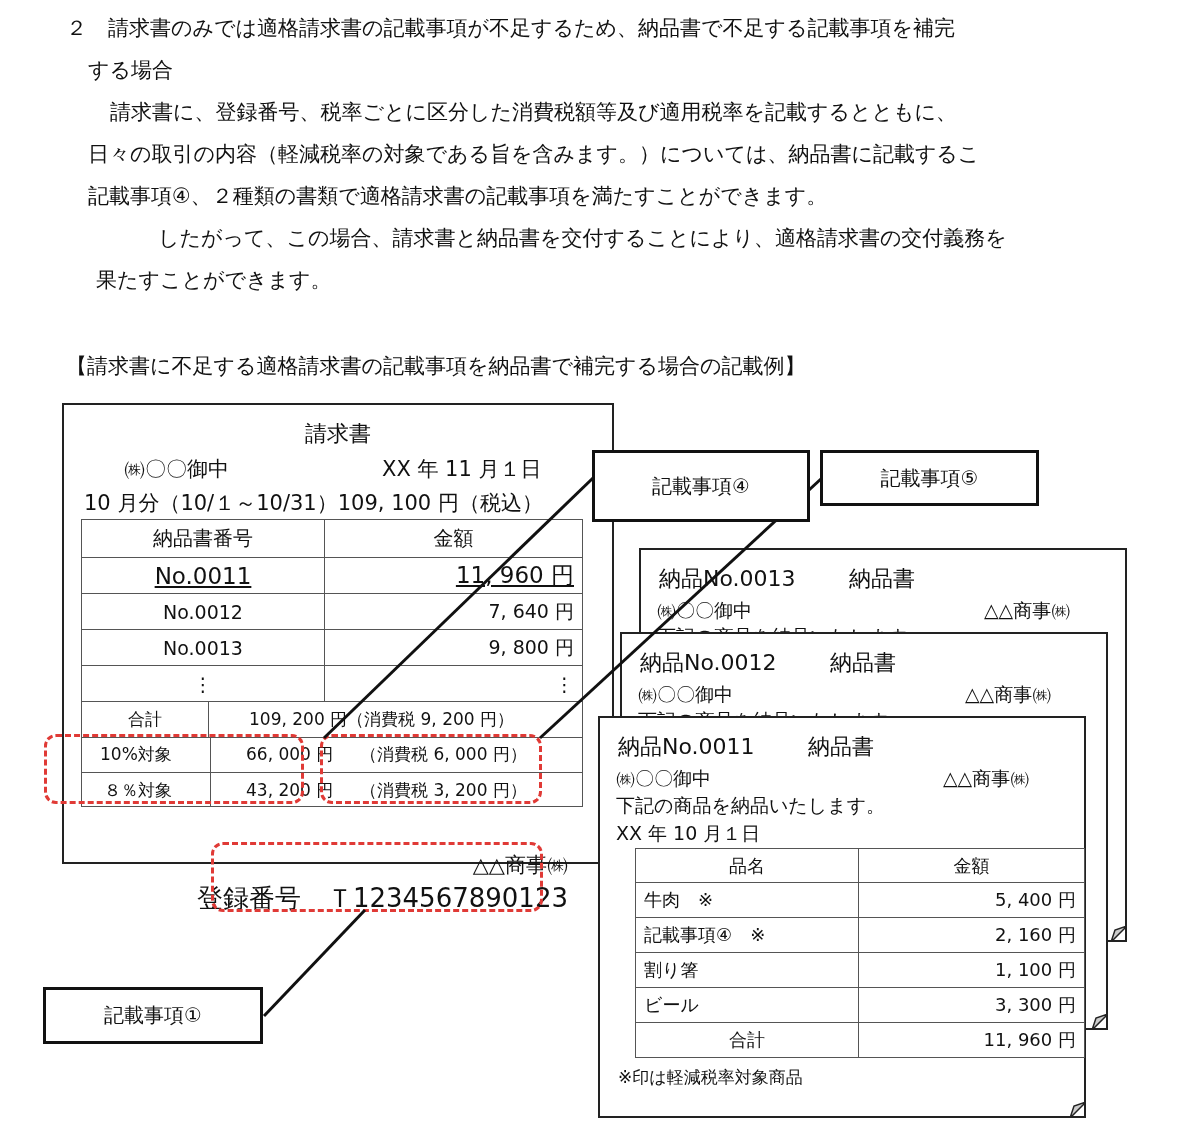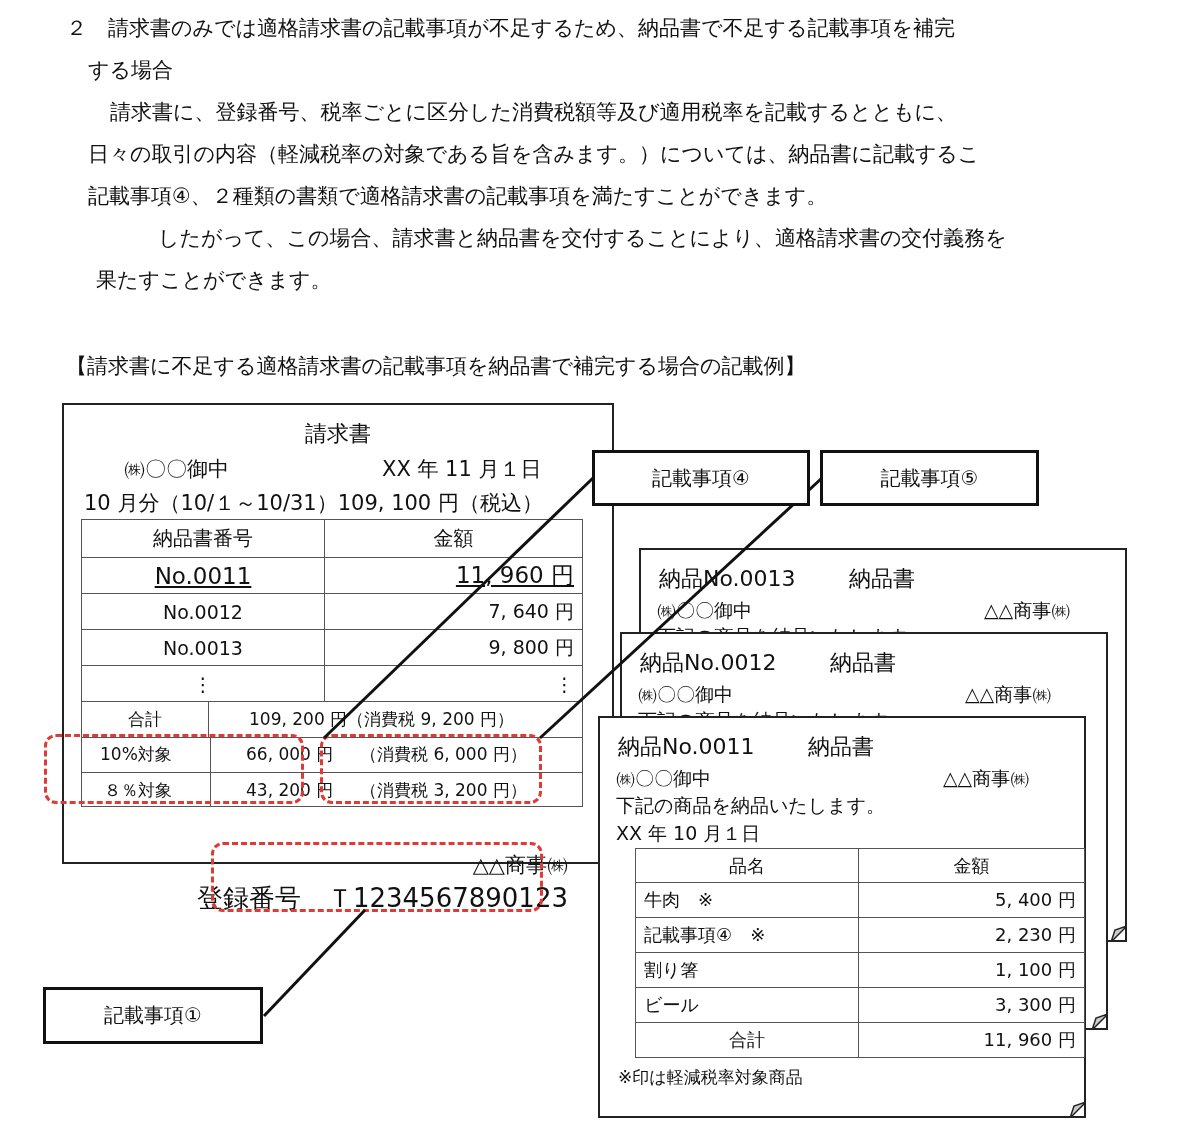--- a/index.html
+++ b/index.html
@@ -132,21 +132,21 @@
         <tr style="height:34px;">
       <td class="center" style="width:206px;">品名</td>
       <td class="center">金額</td>
     </tr>
     <tr style="height:35px;">
       <td>牛肉　※</td>
       <td class="right">5, 400 円</td>
     </tr>
     <tr style="height:35px;">
       <td>記載事項④　※</td>
-      <td class="right">2, 230 円</td>
+      <td class="right">2, 160 円</td>
     </tr>
     <tr style="height:35px;">
       <td>割り箸</td>
       <td class="right">1, 100 円</td>
     </tr>
     <tr style="height:35px;">
       <td>ビール</td>
       <td class="right">3, 300 円</td>
     </tr>
     <tr style="height:35px;">
@@ -160,21 +160,21 @@
     <polygon points="16,0 0,16 4,4" fill="#ccc" stroke="#222" stroke-width="1.5"></polygon>
   </svg>
 </div>
 
 <svg class="connectors" width="1190" height="1146">
   <line x1="593" y1="478" x2="324" y2="738" stroke="#111" stroke-width="3"></line>
   <line x1="822" y1="478" x2="540" y2="738" stroke="#111" stroke-width="3"></line>
   <line x1="264" y1="1016" x2="365" y2="910" stroke="#111" stroke-width="3"></line>
 </svg>
 
-<div class="label-box" style="left:592px;top:450px;width:218px;height:56px;">
+<div class="label-box" style="left:592px;top:450px;width:218px;height:72px;">
   <span>記載事項④</span>
 </div>
 <div class="label-box" style="left:820px;top:450px;width:219px;height:56px;">
   <span>記載事項⑤</span>
 </div>
 <div class="label-box" style="left:43px;top:987px;width:220px;height:57px;">
   <span>記載事項①</span>
 </div>
 
 </body></html>

